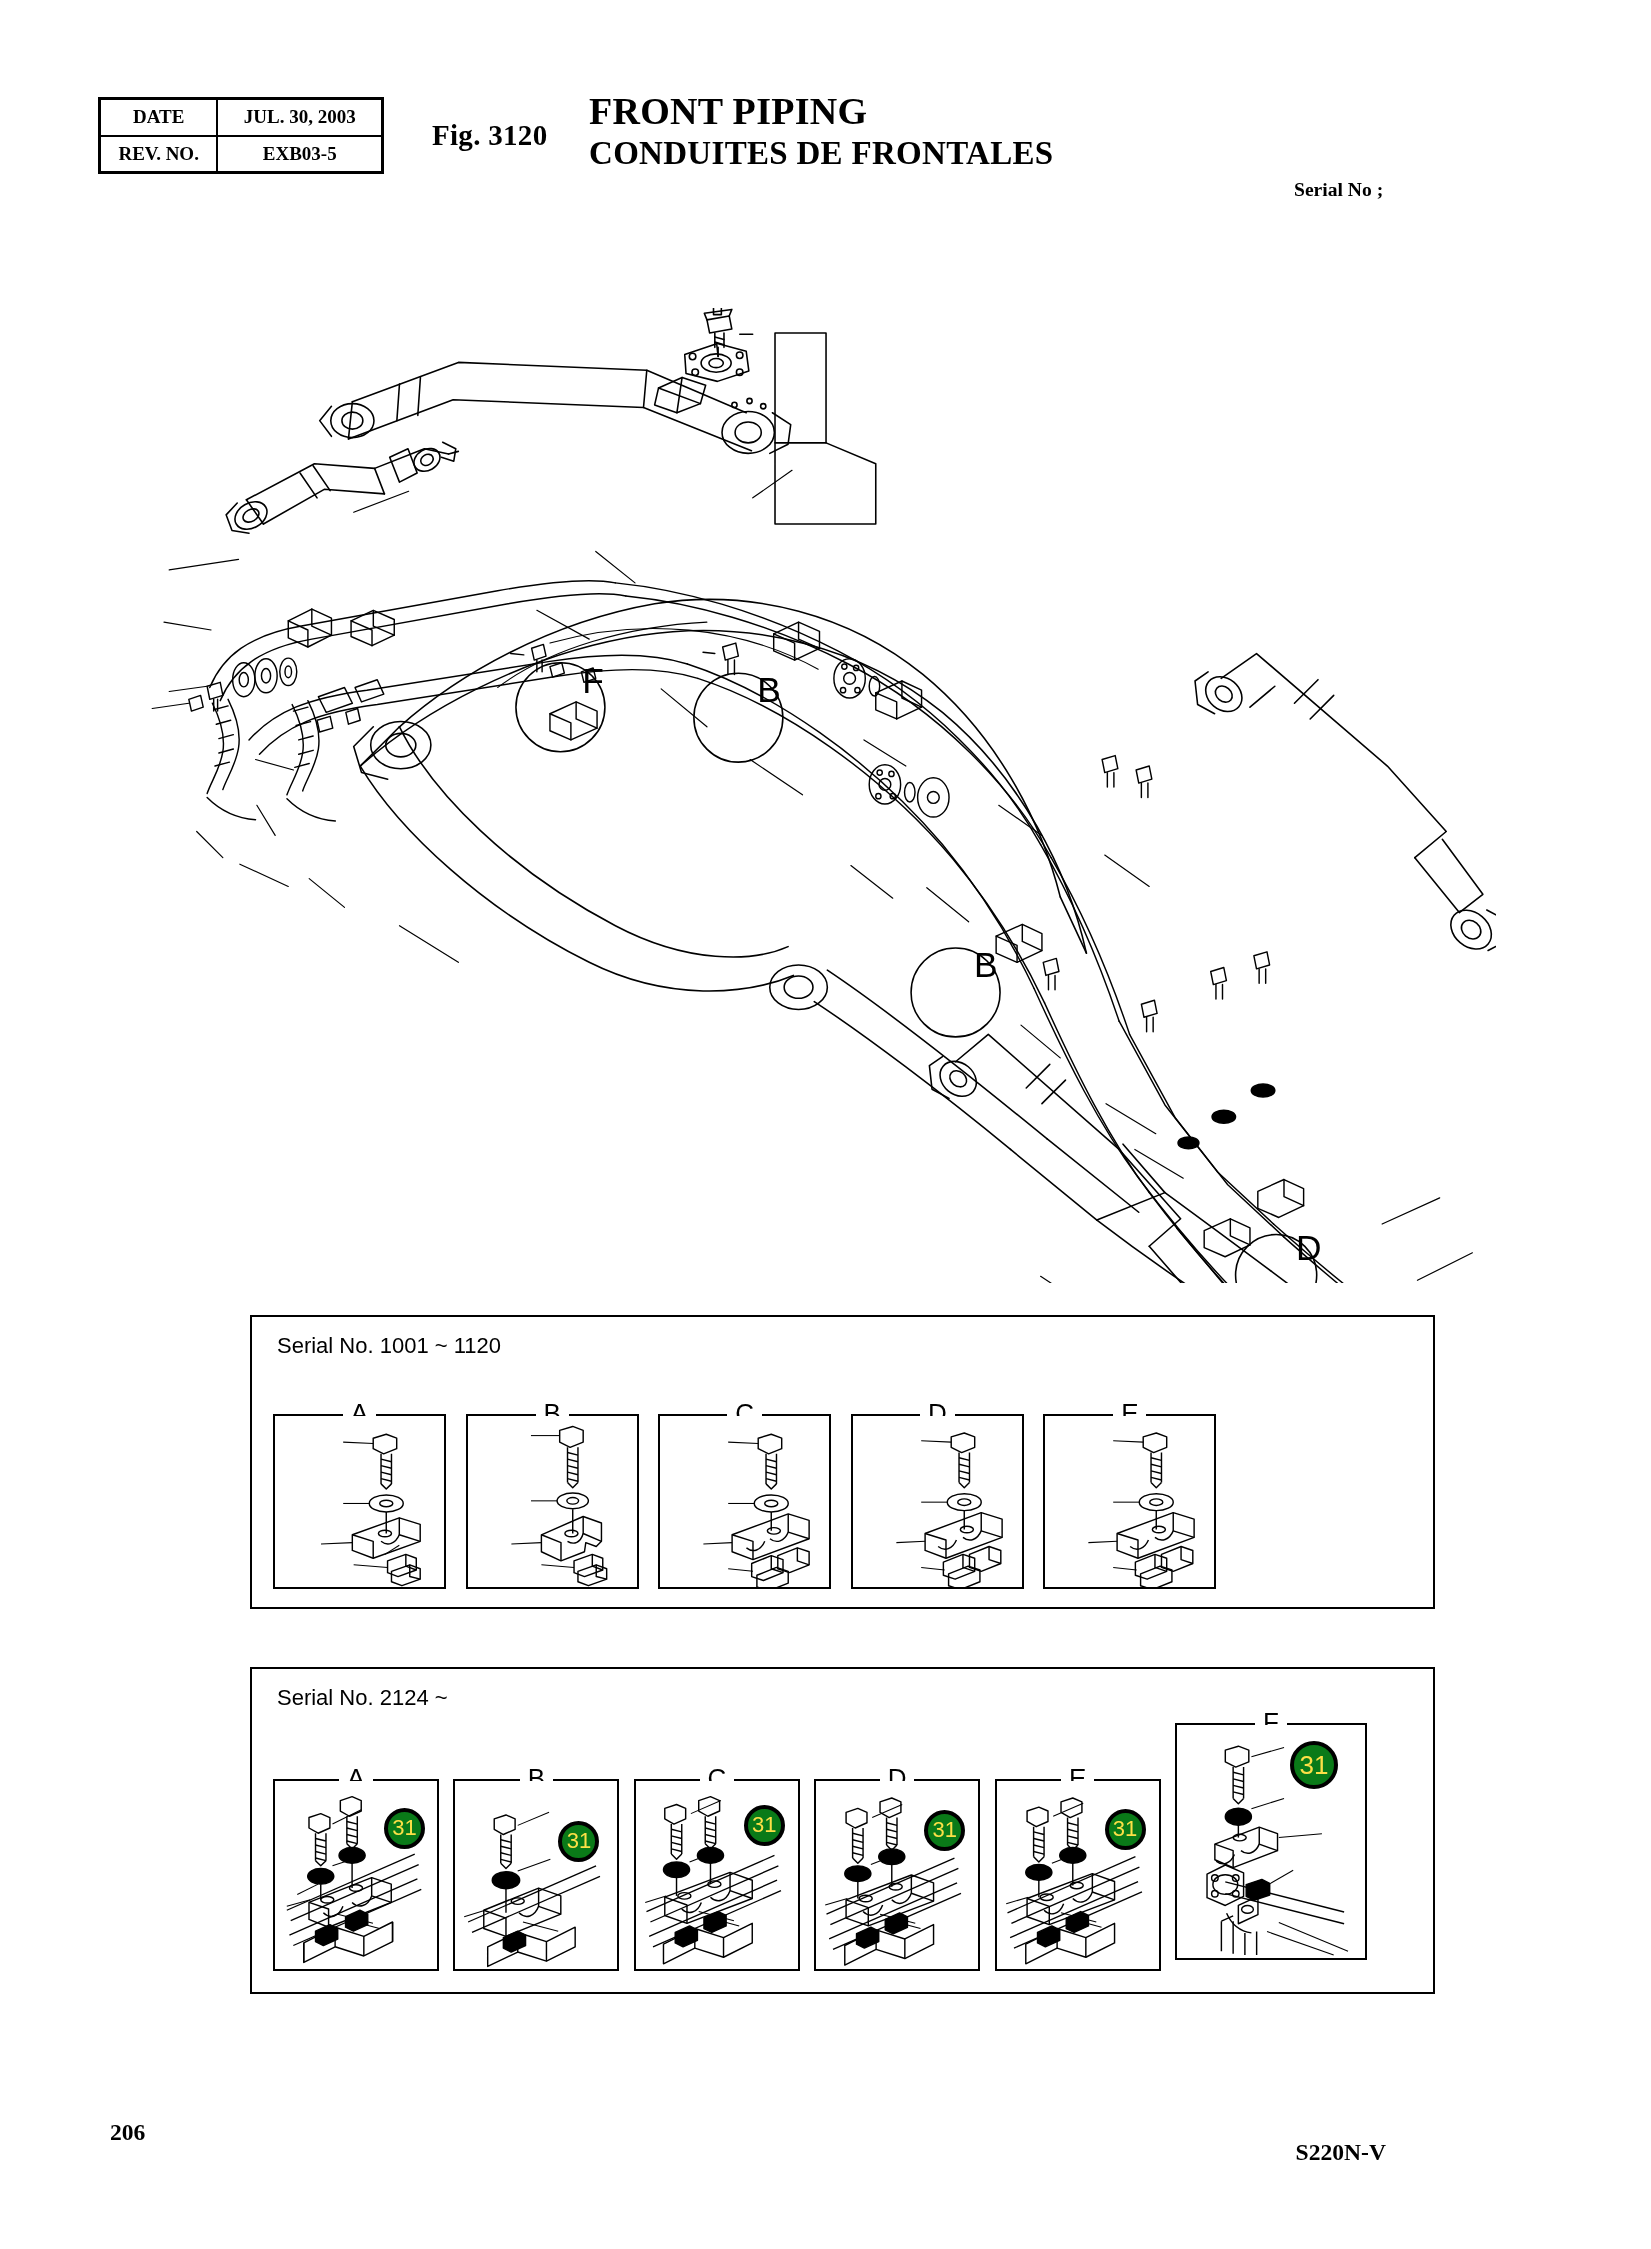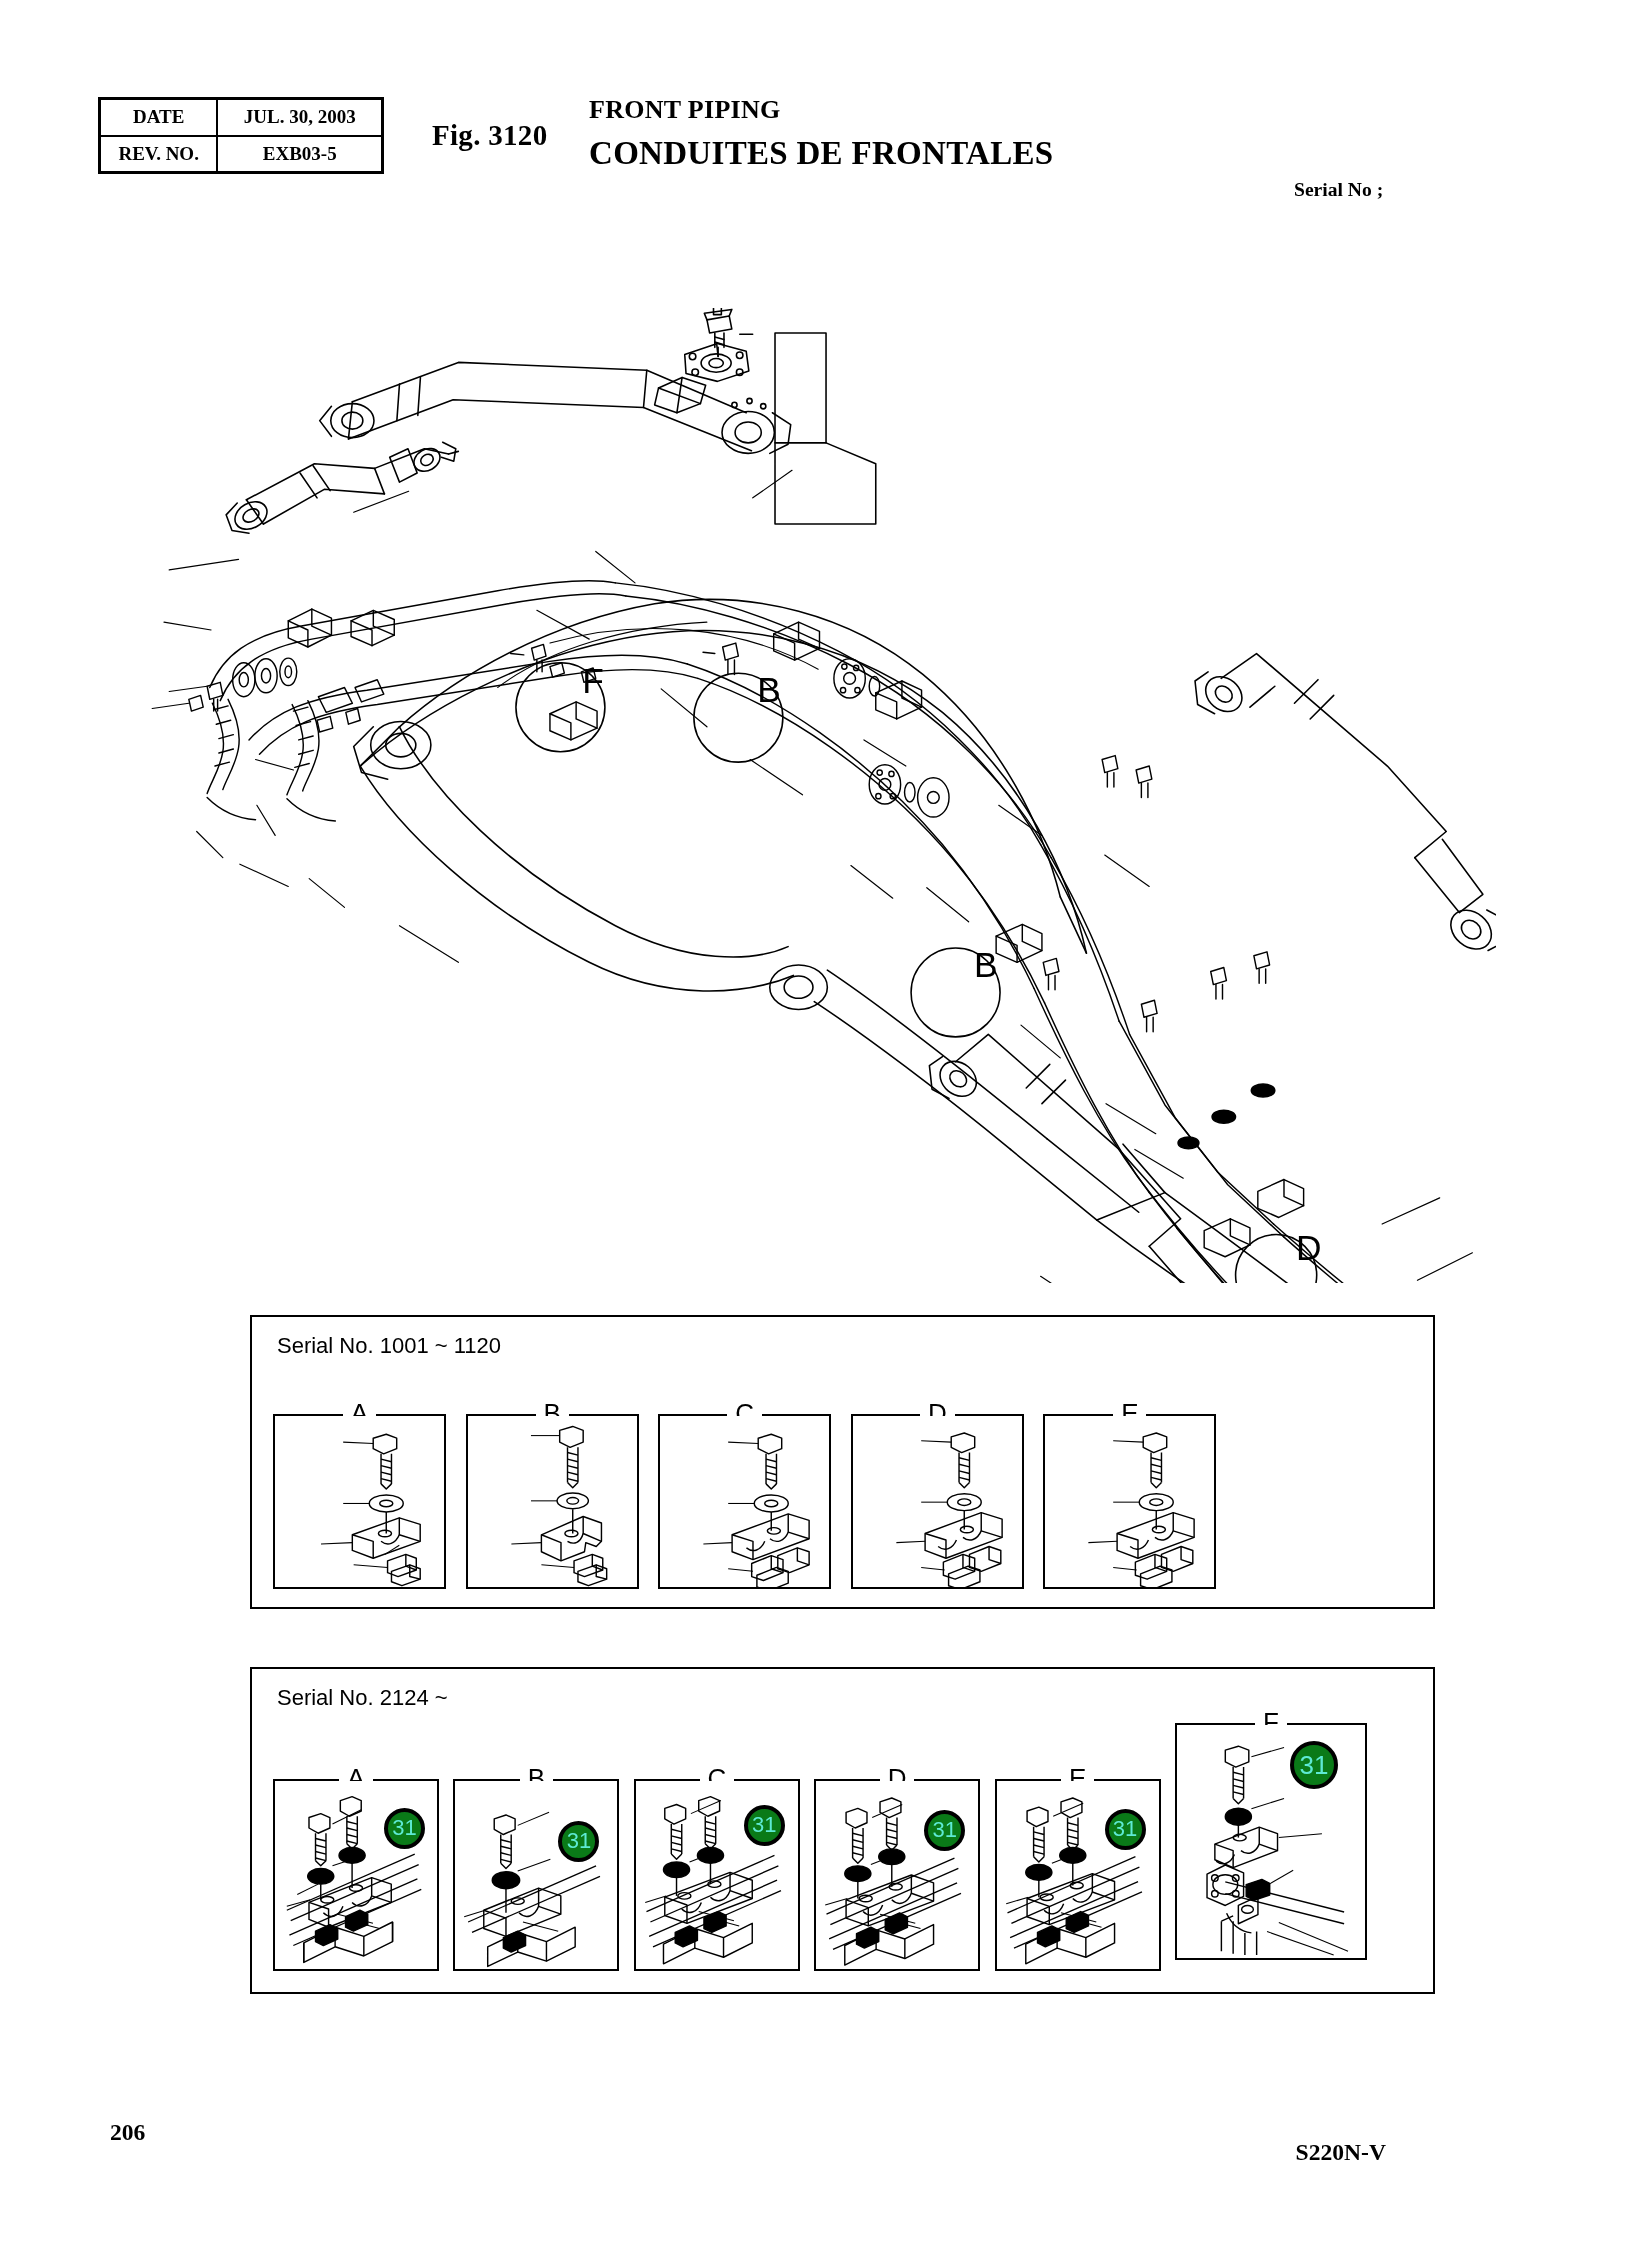--- a/index.html
+++ b/index.html
@@ -49,24 +49,24 @@
     top: 119px;
     font-family: "Liberation Serif", serif;
     font-weight: bold;
     font-size: 29px;
     letter-spacing: 0.3px;
     white-space: nowrap;
   }
   #title-en {
     position: absolute;
     left: 589px;
-    top: 95px;
+    top: 89px;
     font-family: "Liberation Serif", serif;
     font-weight: bold;
-    font-size: 26px;
+    font-size: 38px;
     letter-spacing: 0.3px;
     white-space: nowrap;
   }
   #title-fr {
     position: absolute;
     left: 589px;
     top: 135px;
     font-family: "Liberation Serif", serif;
     font-weight: bold;
     font-size: 33px;
@@ -196,21 +196,21 @@
   .subpanel-inner svg { display: block; }
 
   
   .balloon {
     position: absolute;
     border-radius: 50%;
     border: 4.6px solid #000000;
     display: flex;
     align-items: center;
     justify-content: center;
-    color: #5eead4;
+    color: #fde047;
     font-family: "Liberation Sans", sans-serif;
     box-sizing: border-box;
   }
   .balloon-sm {
     width: 41px;
     height: 41px;
     font-size: 22px;
   }
   .balloon-lg {
     width: 48px;

